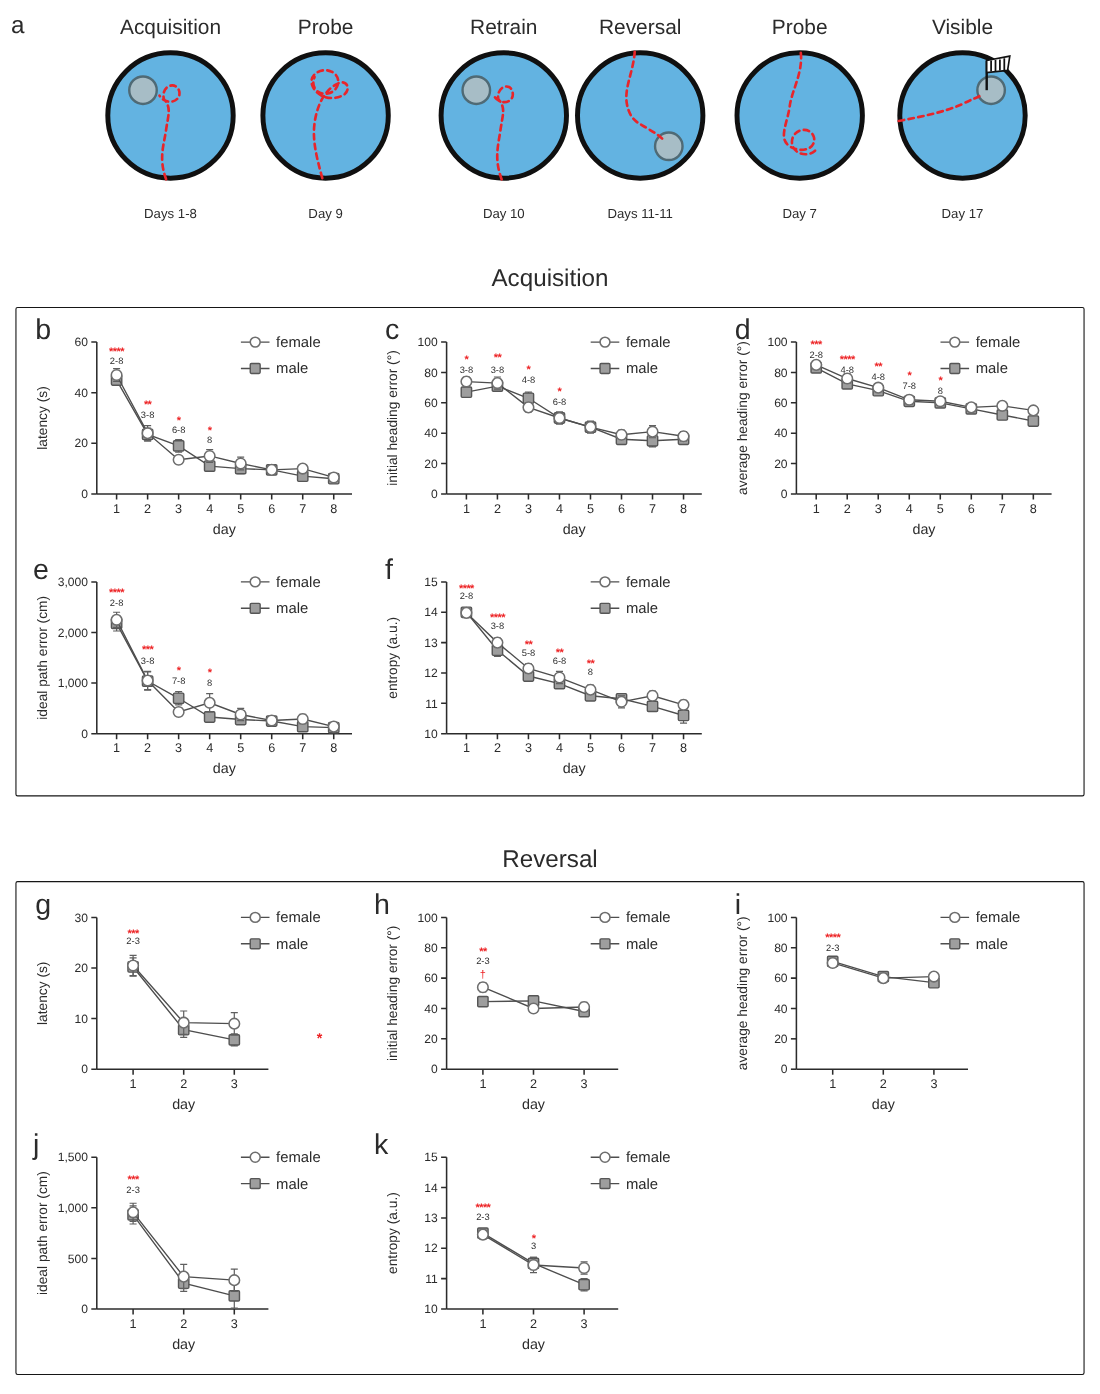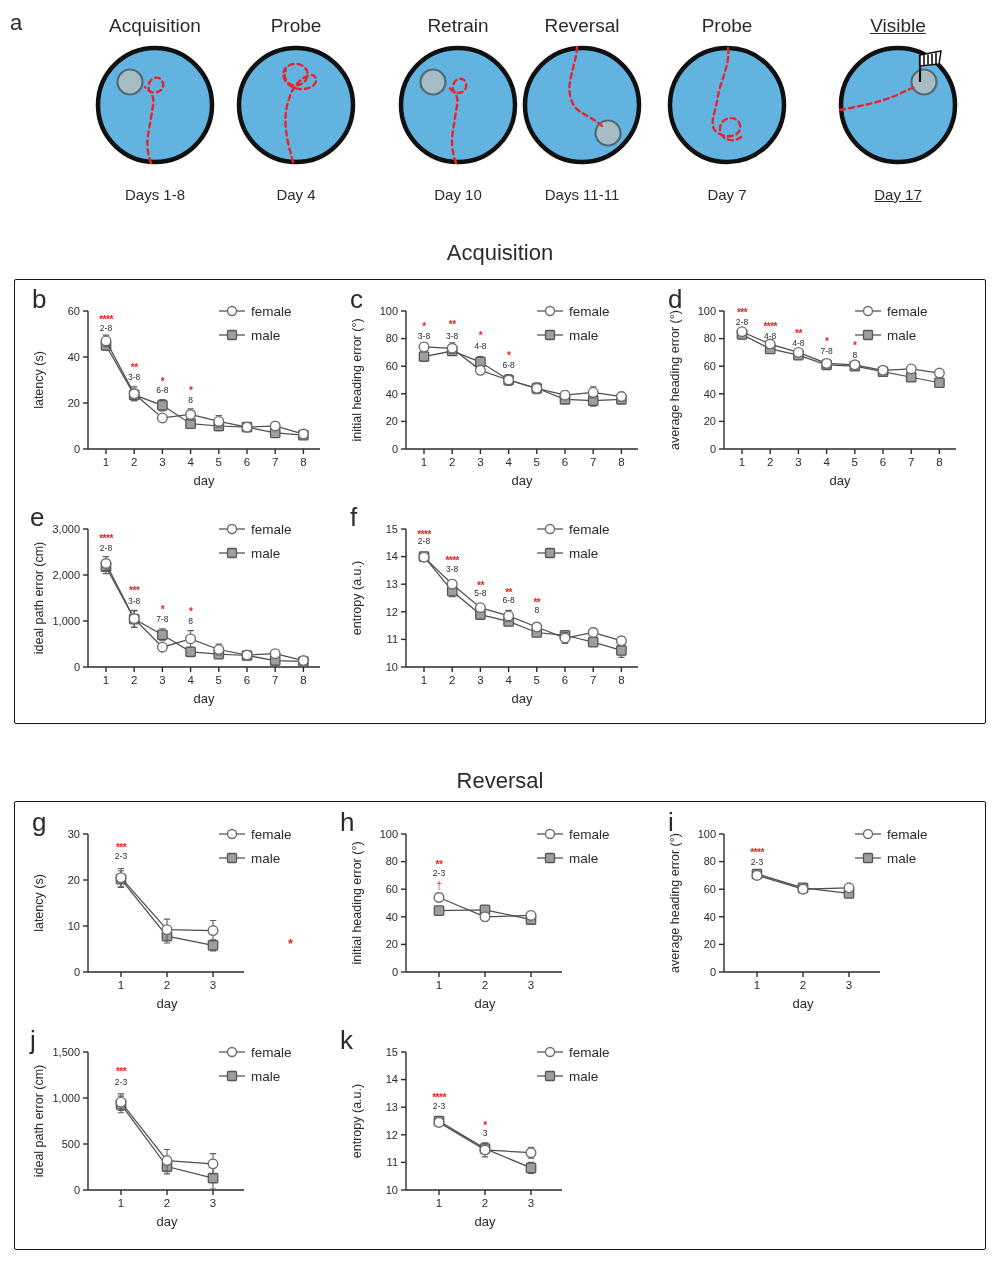--- a/index.html
+++ b/index.html
@@ -1,57 +1,57 @@
 <!DOCTYPE html>
 <html><head>
 <meta charset="utf-8">
 <style>
   html,body{margin:0;padding:0;background:#ffffff;}
   #page{position:relative;width:1000px;height:1267px;background:#ffffff;overflow:hidden;
         font-family:"Liberation Sans",sans-serif;color:#2b2b2b;}
   .panel-letter{position:absolute;font-size:26px;color:#2b2b2b;line-height:1;}
   .stage{position:absolute;top:12px;width:140px;text-align:center;}
   .stage-title{font-size:19px;color:#2b2b2b;height:28px;line-height:28px;}
-  .stage-caption{font-size:15px;color:#2b2b2b;margin-top:12px;}
+  .stage-caption{font-size:12px;color:#2b2b2b;margin-top:12px;}
   .section-title{position:absolute;left:0;width:1000px;text-align:center;font-size:22px;color:#2b2b2b;}
   .box{position:absolute;left:14px;width:972px;border:1.8px solid #161616;border-radius:2px;box-sizing:border-box;}
   .chart{position:absolute;}
   svg text{font-family:"Liberation Sans",sans-serif;}
   #stray-star{position:absolute;left:288px;top:936px;color:#ed2224;font-size:13px;font-weight:bold;}
 </style>
 </head>
 <body>
 
 <div id="page">
   <span class="panel-letter" style="left:10px;top:12px;font-size:22px">a</span>
   <div id="stages">
       <div class="stage" style="left: 85px;"><div class="stage-title">Acquisition</div><svg width="130" height="130" viewBox="0 0 130 130">
           <circle cx="65" cy="65" r="57" fill="#63b3e1" stroke="#101010" stroke-width="4.5"></circle>
           <circle cx="40" cy="42" r="12.5" fill="#a7bdc6" stroke="#4f6a75" stroke-width="2.2"></circle>
           <path d="M61,123 C54,104 59,92 61,78 C63,64 66,58 59,50 C56,38 70,33 73,43 C75,52 62,57 55,47" fill="none" stroke="#e8252a" stroke-width="2.4" stroke-dasharray="5 4" stroke-linecap="round"></path>
         </svg><div class="stage-caption">Days 1-8</div></div>
       <div class="stage" style="left: 226px;"><div class="stage-title">Probe</div><svg width="130" height="130" viewBox="0 0 130 130">
           <circle cx="65" cy="65" r="57" fill="#63b3e1" stroke="#101010" stroke-width="4.5"></circle>
           <path d="M62,122 C56,100 52,84 56,66 C60,48 68,40 76,36 C85,31 89,43 80,47 C70,52 57,48 53,38 C49,28 61,21 70,25 C80,29 78,43 67,45 C58,47 51,39 55,30" fill="none" stroke="#e8252a" stroke-width="2.4" stroke-dasharray="5 4" stroke-linecap="round"></path>
-        </svg><div class="stage-caption">Day 4</div></div>
+        </svg><div class="stage-caption">Day 9</div></div>
       <div class="stage" style="left: 388px;"><div class="stage-title">Retrain</div><svg width="130" height="130" viewBox="0 0 130 130">
           <circle cx="65" cy="65" r="57" fill="#63b3e1" stroke="#101010" stroke-width="4.5"></circle>
           <circle cx="40" cy="42" r="12.5" fill="#a7bdc6" stroke="#4f6a75" stroke-width="2.2"></circle>
           <path d="M63,123 C56,104 60,92 62,78 C64,64 67,58 60,50 C58,39 71,34 73,44 C75,53 62,57 56,47" fill="none" stroke="#e8252a" stroke-width="2.4" stroke-dasharray="5 4" stroke-linecap="round"></path>
         </svg><div class="stage-caption">Day 10</div></div>
       <div class="stage" style="left: 512px;"><div class="stage-title">Reversal</div><svg width="130" height="130" viewBox="0 0 130 130">
           <circle cx="65" cy="65" r="57" fill="#63b3e1" stroke="#101010" stroke-width="4.5"></circle>
           <circle cx="91" cy="93" r="12.5" fill="#a7bdc6" stroke="#4f6a75" stroke-width="2.2"></circle>
           <path d="M60,7 C59,25 50,40 53,55 C56,70 64,72 72,77 C79,81 83,84 85,86" fill="none" stroke="#e8252a" stroke-width="2.4" stroke-dasharray="5 4" stroke-linecap="round"></path>
         </svg><div class="stage-caption">Days 11-11</div></div>
       <div class="stage" style="left: 657px;"><div class="stage-title">Probe</div><svg width="130" height="130" viewBox="0 0 130 130">
           <circle cx="65" cy="65" r="57" fill="#63b3e1" stroke="#101010" stroke-width="4.5"></circle>
           <path d="M66,8 C68,26 58,42 56,56 C54,72 45,86 56,93 C67,100 80,95 78,85 C75,74 59,77 58,88 C57,99 71,104 79,97" fill="none" stroke="#e8252a" stroke-width="2.4" stroke-dasharray="5 4" stroke-linecap="round"></path>
         </svg><div class="stage-caption">Day 7</div></div>
-      <div class="stage" style="left: 828px; text-decoration: underline;"><div class="stage-title">Visible</div><svg width="130" height="130" viewBox="0 0 130 130">
+      <div class="stage" style="left: 805px;"><div class="stage-title">Visible</div><svg width="130" height="130" viewBox="0 0 130 130">
           <circle cx="65" cy="65" r="57" fill="#63b3e1" stroke="#101010" stroke-width="4.5"></circle>
           <circle cx="91" cy="42" r="12.5" fill="#a7bdc6" stroke="#4f6a75" stroke-width="2.2"></circle>
           <path d="M7,70 C28,66 48,62 64,55 C74,50 80,48 83,46" fill="none" stroke="#e8252a" stroke-width="2.4" stroke-dasharray="5 4" stroke-linecap="round"></path>
           <path d="M87,42 L87,15" stroke="#111" stroke-width="2.2" fill="none"></path>
           <path d="M87,15 L108,11 L106,24 L87,26 Z" fill="#ffffff" stroke="#111" stroke-width="1.5"></path>
           <path d="M91,15 L91,25 M95,14.5 L95,24.5 M99,14 L99,24 M103,13 L103,24" stroke="#111" stroke-width="1.6" fill="none"></path>
         </svg><div class="stage-caption">Day 17</div></div>
     </div>
 
   <div class="section-title" style="top:240px">Acquisition</div>

